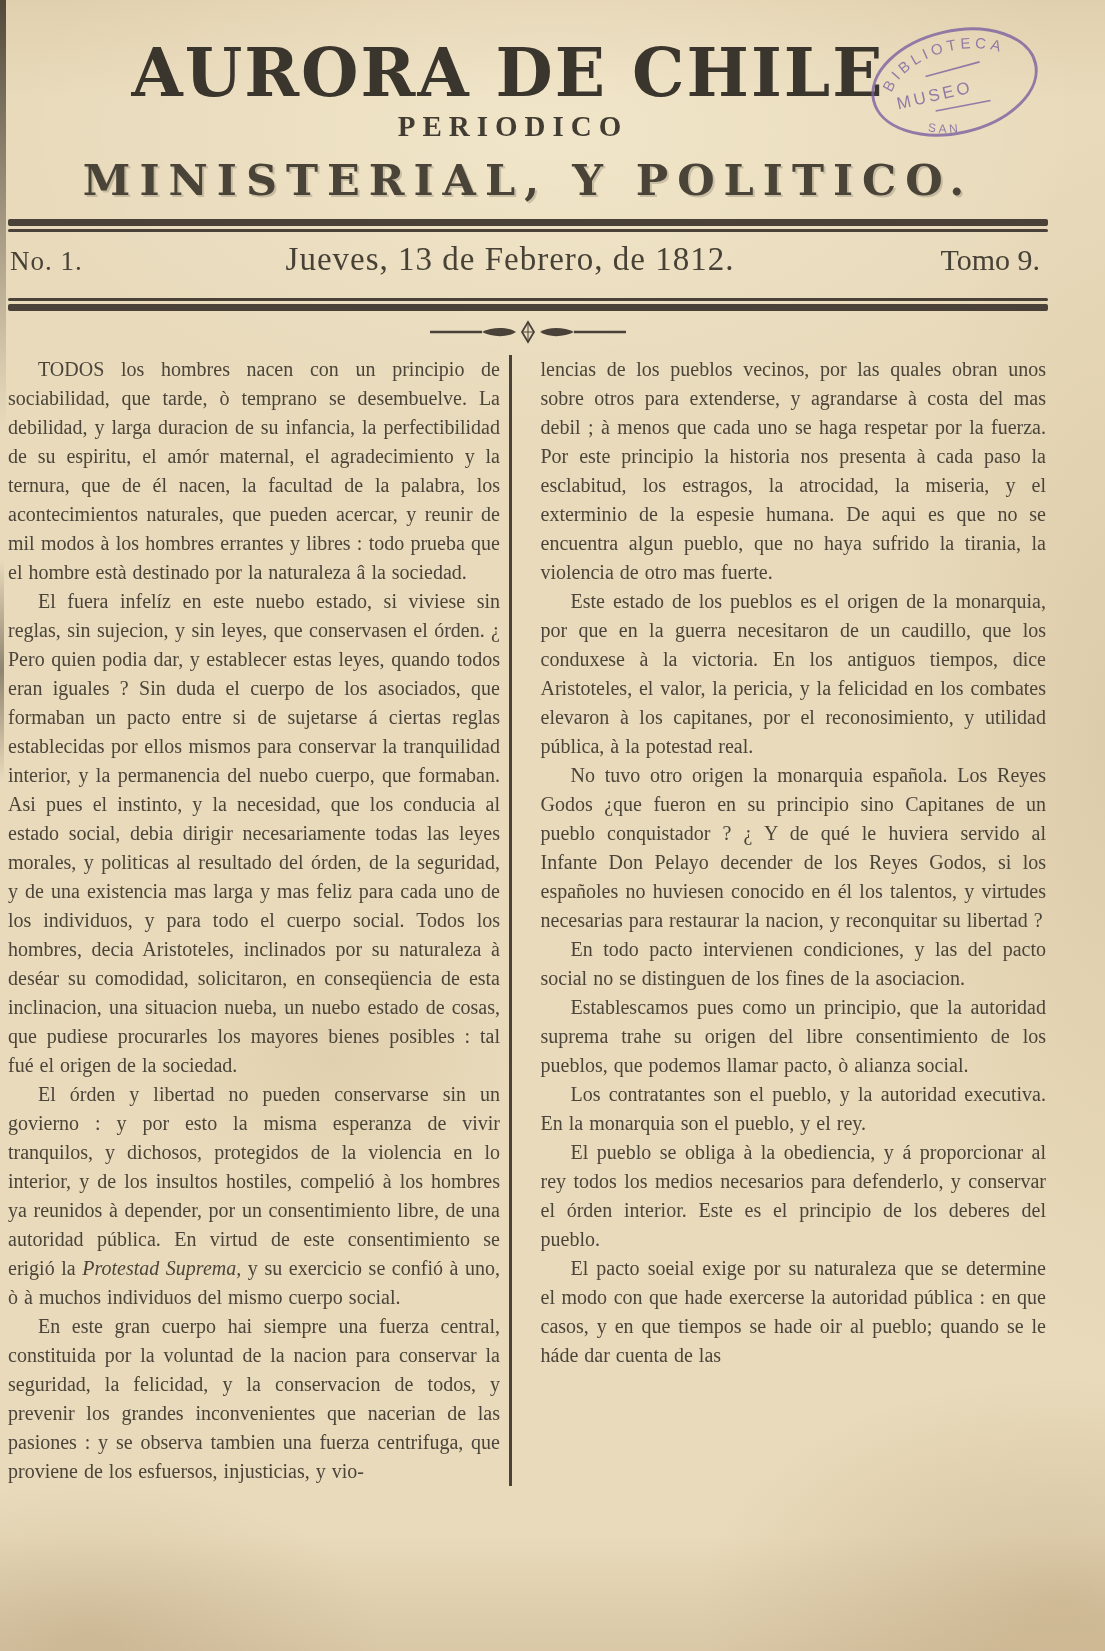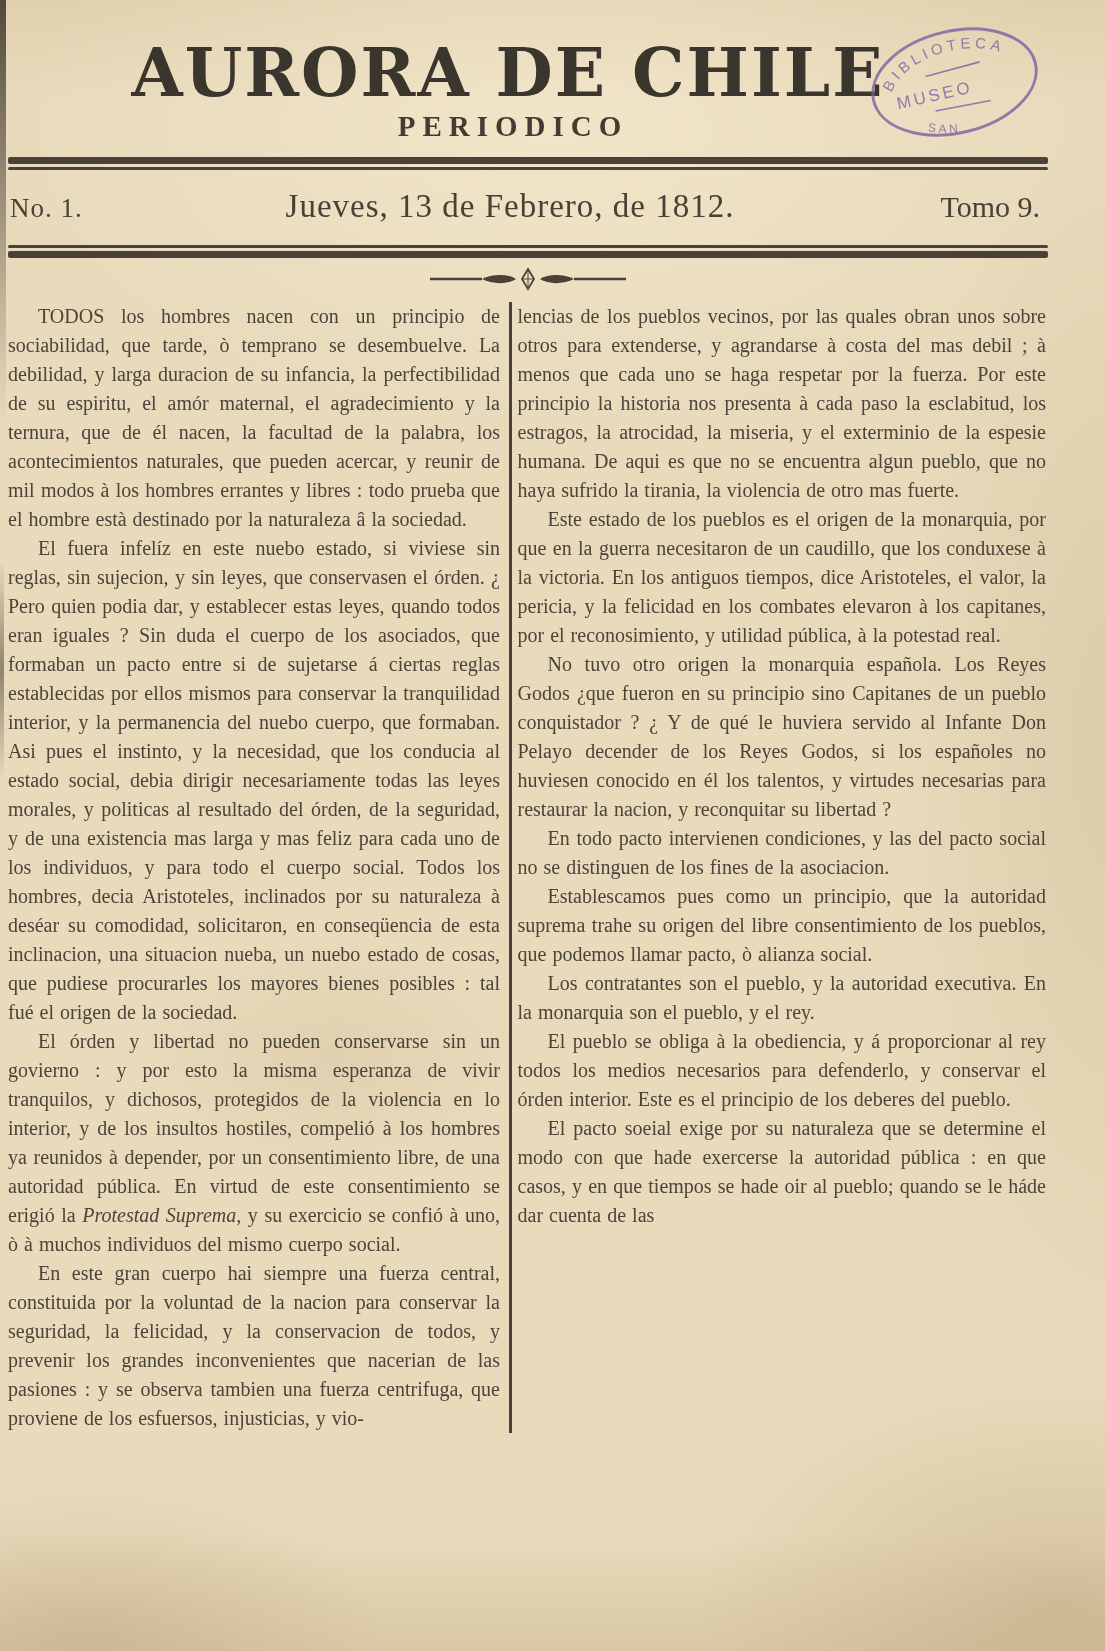--- a/index.html
+++ b/index.html
@@ -39,35 +39,35 @@
     font-size:43px; letter-spacing:9px; margin:12px 0 0 0; color:#4a4337;
     text-shadow:2px 2px 0 rgba(74,67,55,0.22);
   }
 
   .rule { margin-top:14px; }
   .rule .thick { height:7px; background:#4a4238; border-radius:2px; }
   .rule .thin  { height:3px; background:#4a4238; margin-top:3px; border-radius:2px; }
   .rule.flip .thick { height:3px; }
   .rule.flip .thin  { height:7px; }
 
-  .dateline { display:flex; align-items:baseline; padding:18px 8px 6px 2px; }
+  .dateline { display:flex; align-items:baseline; padding:9px 8px 6px 2px; }
   .issue-no { font-size:27px; width:140px; letter-spacing:1px; }
   .date { flex:1; text-align:center; font-size:33px; letter-spacing:1px; }
   .tomo { width:170px; text-align:right; font-size:30px; }
 
   .headline {
     font-family:"DejaVu Serif", serif; text-align:center; font-size:22.5px;
     letter-spacing:2px; margin-top:16px; color:#453f34;
   }
   .ornament { text-align:center; margin-top:8px; height:26px; }
 
   .columns { display:flex; margin-top:10px;justify-content:flex-end; }
   .col-left  { width:492px; padding-right:9px; }
   .col-divider { width:2.5px; background:#4a4238; }
-  .col-right { flex:1; padding-left:6px; padding-right:2px; }
+  .col-right { flex:1; padding-left:29px; padding-right:2px; }
 
   .columns p {
     margin:0; text-indent:1.5em; text-align:justify;
     font-size:20px; line-height:29px; color:#4b4439;
     word-spacing:1px;
   }
   .columns p.noindent { text-indent:0; }
   .it { font-style:italic; }
 
   .stamp { position:absolute; left:866px; top:24px; transform:rotate(-13deg); opacity:0.78; }
@@ -77,20 +77,21 @@
 
 <div class="page">
 
   <div class="edge-left"></div>
   <div class="edge-left2"></div>
 
   <div class="content">
 
     <div class="title">AURORA DE CHILE</div>
     <div class="kicker">PERIODICO</div>
+    <div class="subtitle">MINISTERIAL, Y POLITICO.</div>
 
     <div class="rule">
       <div class="thick"></div>
         <div class="thin"></div>
     </div>
 
     <div class="dateline">
       <span class="issue-no">No. 1.</span>
       <span class="date">Jueves, 13 de Febrero, de 1812.</span>
       <span class="tomo">Tomo 9.</span>

